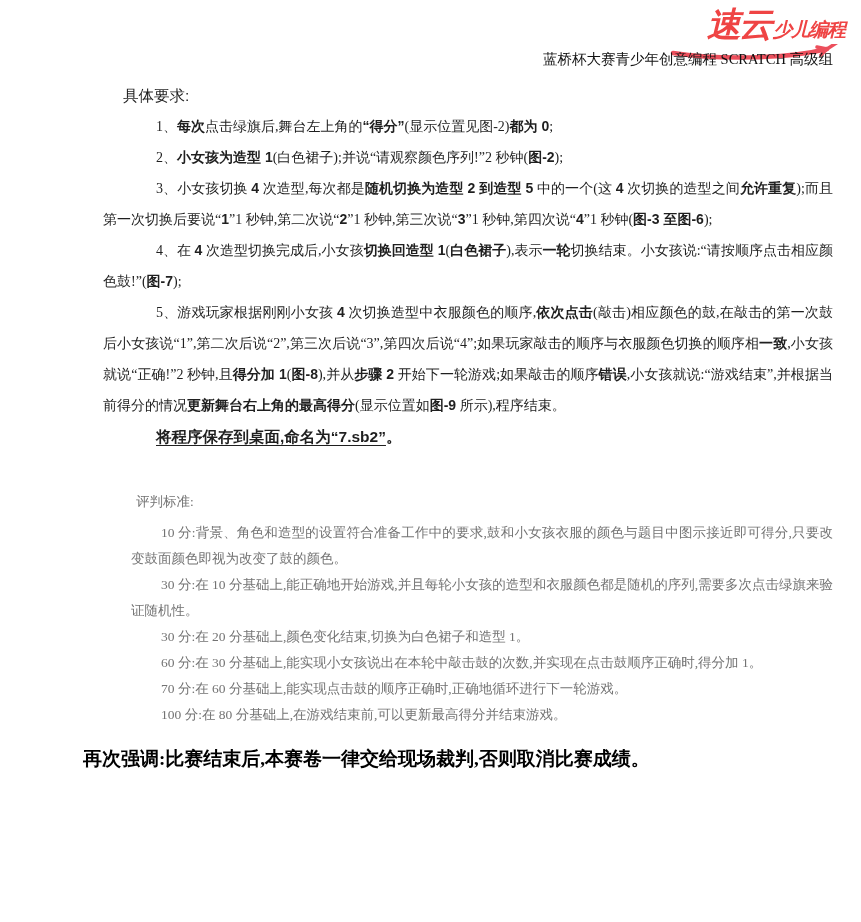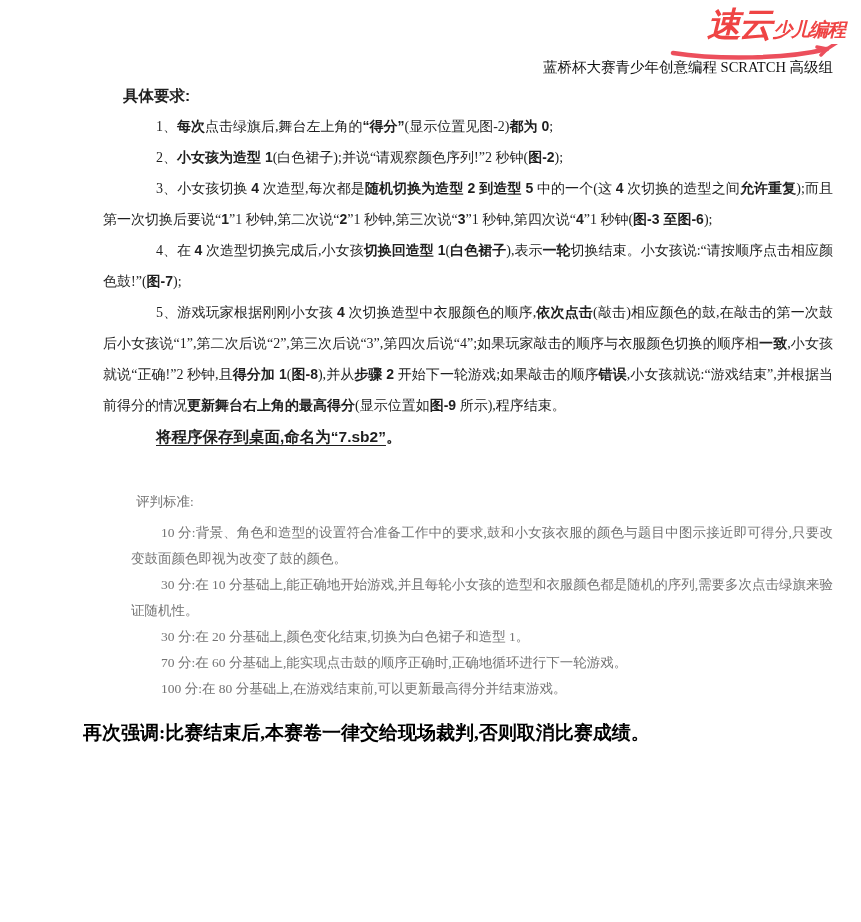--- a/index.html
+++ b/index.html
@@ -22,30 +22,30 @@
     letter-spacing:-2px;
   }
   .logo-part2{
     font-family:"DejaVu Sans","Liberation Sans",sans-serif;
     font-weight:bold;font-style:italic;font-size:19px;line-height:40px;
     margin-left:2px;letter-spacing:-1px;
   }
   .logo-swoosh{position:absolute;left:0;bottom:-6px;}
   
   .doc-header{
-    position:absolute;top:58px;right:28px;
+    position:absolute;top:50px;right:28px;
     font-size:14.5px;color:#111;
     font-family:"Liberation Serif","DejaVu Serif",serif;
   }
   
   .content{padding:80px 28px 0 103px;}
   .req-heading{
     margin:0 0 0 20px;
     font-size:15.5px;line-height:31px;
-    font-weight:700;
+    font-weight:400;
     font-family:"Liberation Sans","DejaVu Sans",sans-serif;
   }
   .req-item{
     margin:0;
     font-size:14px;line-height:31px;
     text-indent:53px;
     text-align:justify;
   }
   .save-note{
     margin:0;
@@ -106,20 +106,23 @@
       <p class="g-item">
         <span>10 分:</span><span>背景、角色和造型的设置符合准备工作中的要求,鼓和小女孩衣服的颜色与题目中图示接近即可得分,只要改变鼓面颜色即视为改变了鼓的颜色。</span>
       </p>
       <p class="g-item">
         <span>30 分:</span><span>在 10 分基础上,能正确地开始游戏,并且每轮小女孩的造型和衣服颜色都是随机的序列,需要多次点击绿旗来验证随机性。</span>
       </p>
       <p class="g-item">
         <span>30 分:</span><span>在 20 分基础上,颜色变化结束,切换为白色裙子和造型 1。</span>
       </p>
       <p class="g-item">
+        <span>60 分:</span><span>在 30 分基础上,能实现小女孩说出在本轮中敲击鼓的次数,并实现在点击鼓顺序正确时,得分加 1。</span>
+      </p>
+      <p class="g-item">
         <span>70 分:</span><span>在 60 分基础上,能实现点击鼓的顺序正确时,正确地循环进行下一轮游戏。</span>
       </p>
       <p class="g-item">
         <span>100 分:</span><span>在 80 分基础上,在游戏结束前,可以更新最高得分并结束游戏。</span>
       </p>
     </div>
 
     <p class="footer-emphasis">再次强调:比赛结束后,本赛卷一律交给现场裁判,否则取消比赛成绩。</p>
 
   </div>

